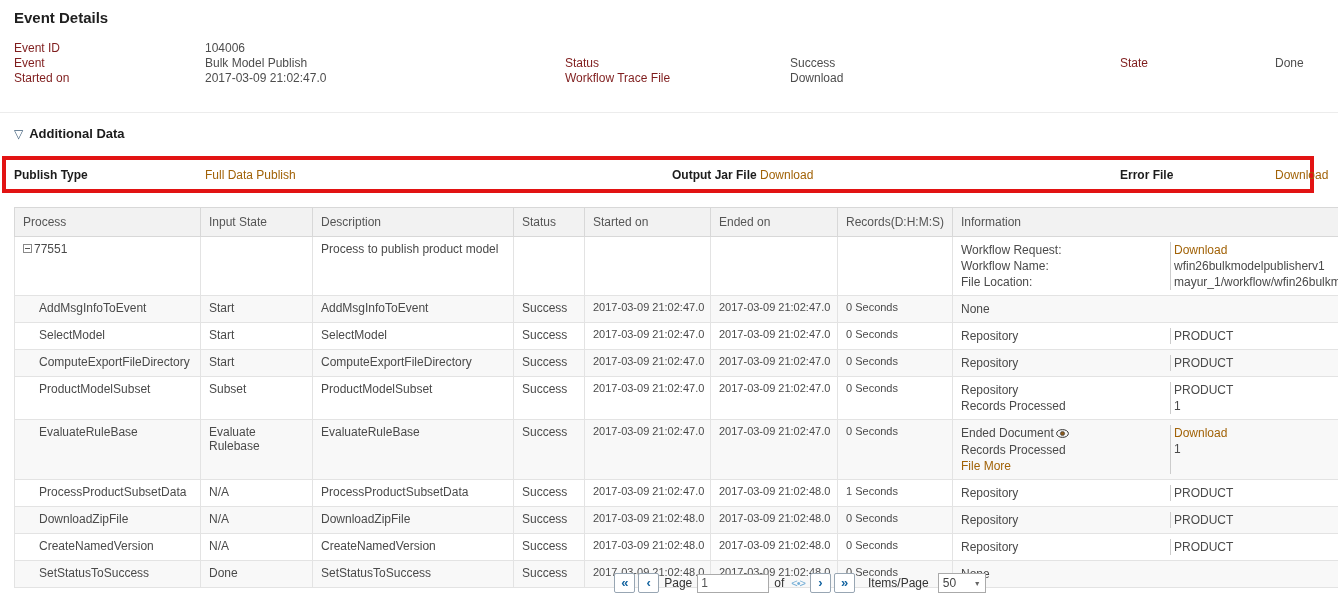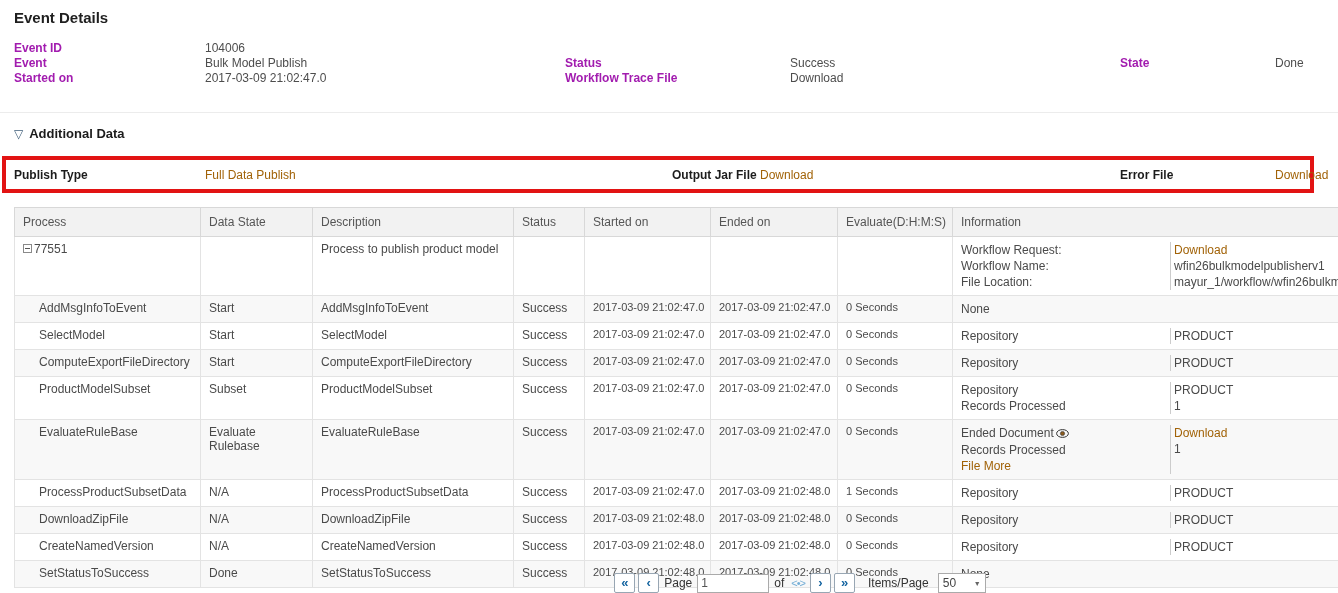--- a/index.html
+++ b/index.html
@@ -1,20 +1,20 @@
 <!DOCTYPE html>
 <html><head>
 <meta charset="utf-8">
 <style>
 *{box-sizing:border-box;margin:0;padding:0}
 html,body{width:1338px;height:593px;overflow:hidden}
 body{background:#fff;font-family:"Liberation Sans",sans-serif;color:#4a4a4a;font-size:12px;position:relative}
 .page-title{position:absolute;left:14px;top:9px;font-size:15px;font-weight:bold;color:#1f1f1f}
 .details{position:absolute;left:0;top:41px;width:100%;height:48px}
-.details .lbl{position:absolute;font-weight:bold;color:#a21caf;line-height:15px;white-space:nowrap}
+.details .lbl{position:absolute;font-weight:normal;color:#7f1d1d;line-height:15px;white-space:nowrap}
 .details .val{position:absolute;color:#4d4d4d;line-height:15px;white-space:nowrap}
 .link{color:#a16207;cursor:pointer;text-decoration:none}
 .top-divider{position:absolute;left:0;top:112px;width:100%;border-top:1px solid #ececec}
 .add-data-hdr{position:absolute;left:14px;top:126px;font-weight:bold;font-size:13px;color:#1c1c1c;white-space:nowrap}
 .tri{color:#3f5e79;font-size:12px;margin-right:6px;font-weight:normal;cursor:pointer}
 .red-box{position:absolute;left:2px;top:156px;width:1312px;height:37px;border:4px solid #e21313;background:#fff}
 .red-box .lbl{position:absolute;top:50%;transform:translateY(-50%);font-weight:bold;color:#1c1c1c;white-space:nowrap}
 .red-box .val{position:absolute;top:50%;transform:translateY(-50%);white-space:nowrap}
 .table-wrap{position:absolute;left:14px;top:207px;width:1324px;overflow:hidden}
 table{border-collapse:collapse;table-layout:fixed;width:1381px;font-size:12px}
@@ -83,26 +83,26 @@
         <col style="width:201px">
         <col style="width:71px">
       <col style="width:126px">
         <col style="width:127px">
         <col style="width:115px">
         <col style="width:443px">
     </colgroup>
     <thead>
       <tr>
         <th>Process</th>
-        <th>Data State</th>
+        <th>Input State</th>
         <th>Description</th>
         <th>Status</th>
         <th>Started on</th>
         <th>Ended on</th>
-        <th>Evaluate(D:H:M:S)</th>
+        <th>Records(D:H:M:S)</th>
         <th>Information</th>
       </tr>
     </thead>
     <tbody>
         <tr>
           <td class="col-process"><span class="collapse-icon"></span><span>77551</span></td>
           <td></td>
           <td>Process to publish product model</td>
           <td></td>
           <td class="date-cell"></td>

